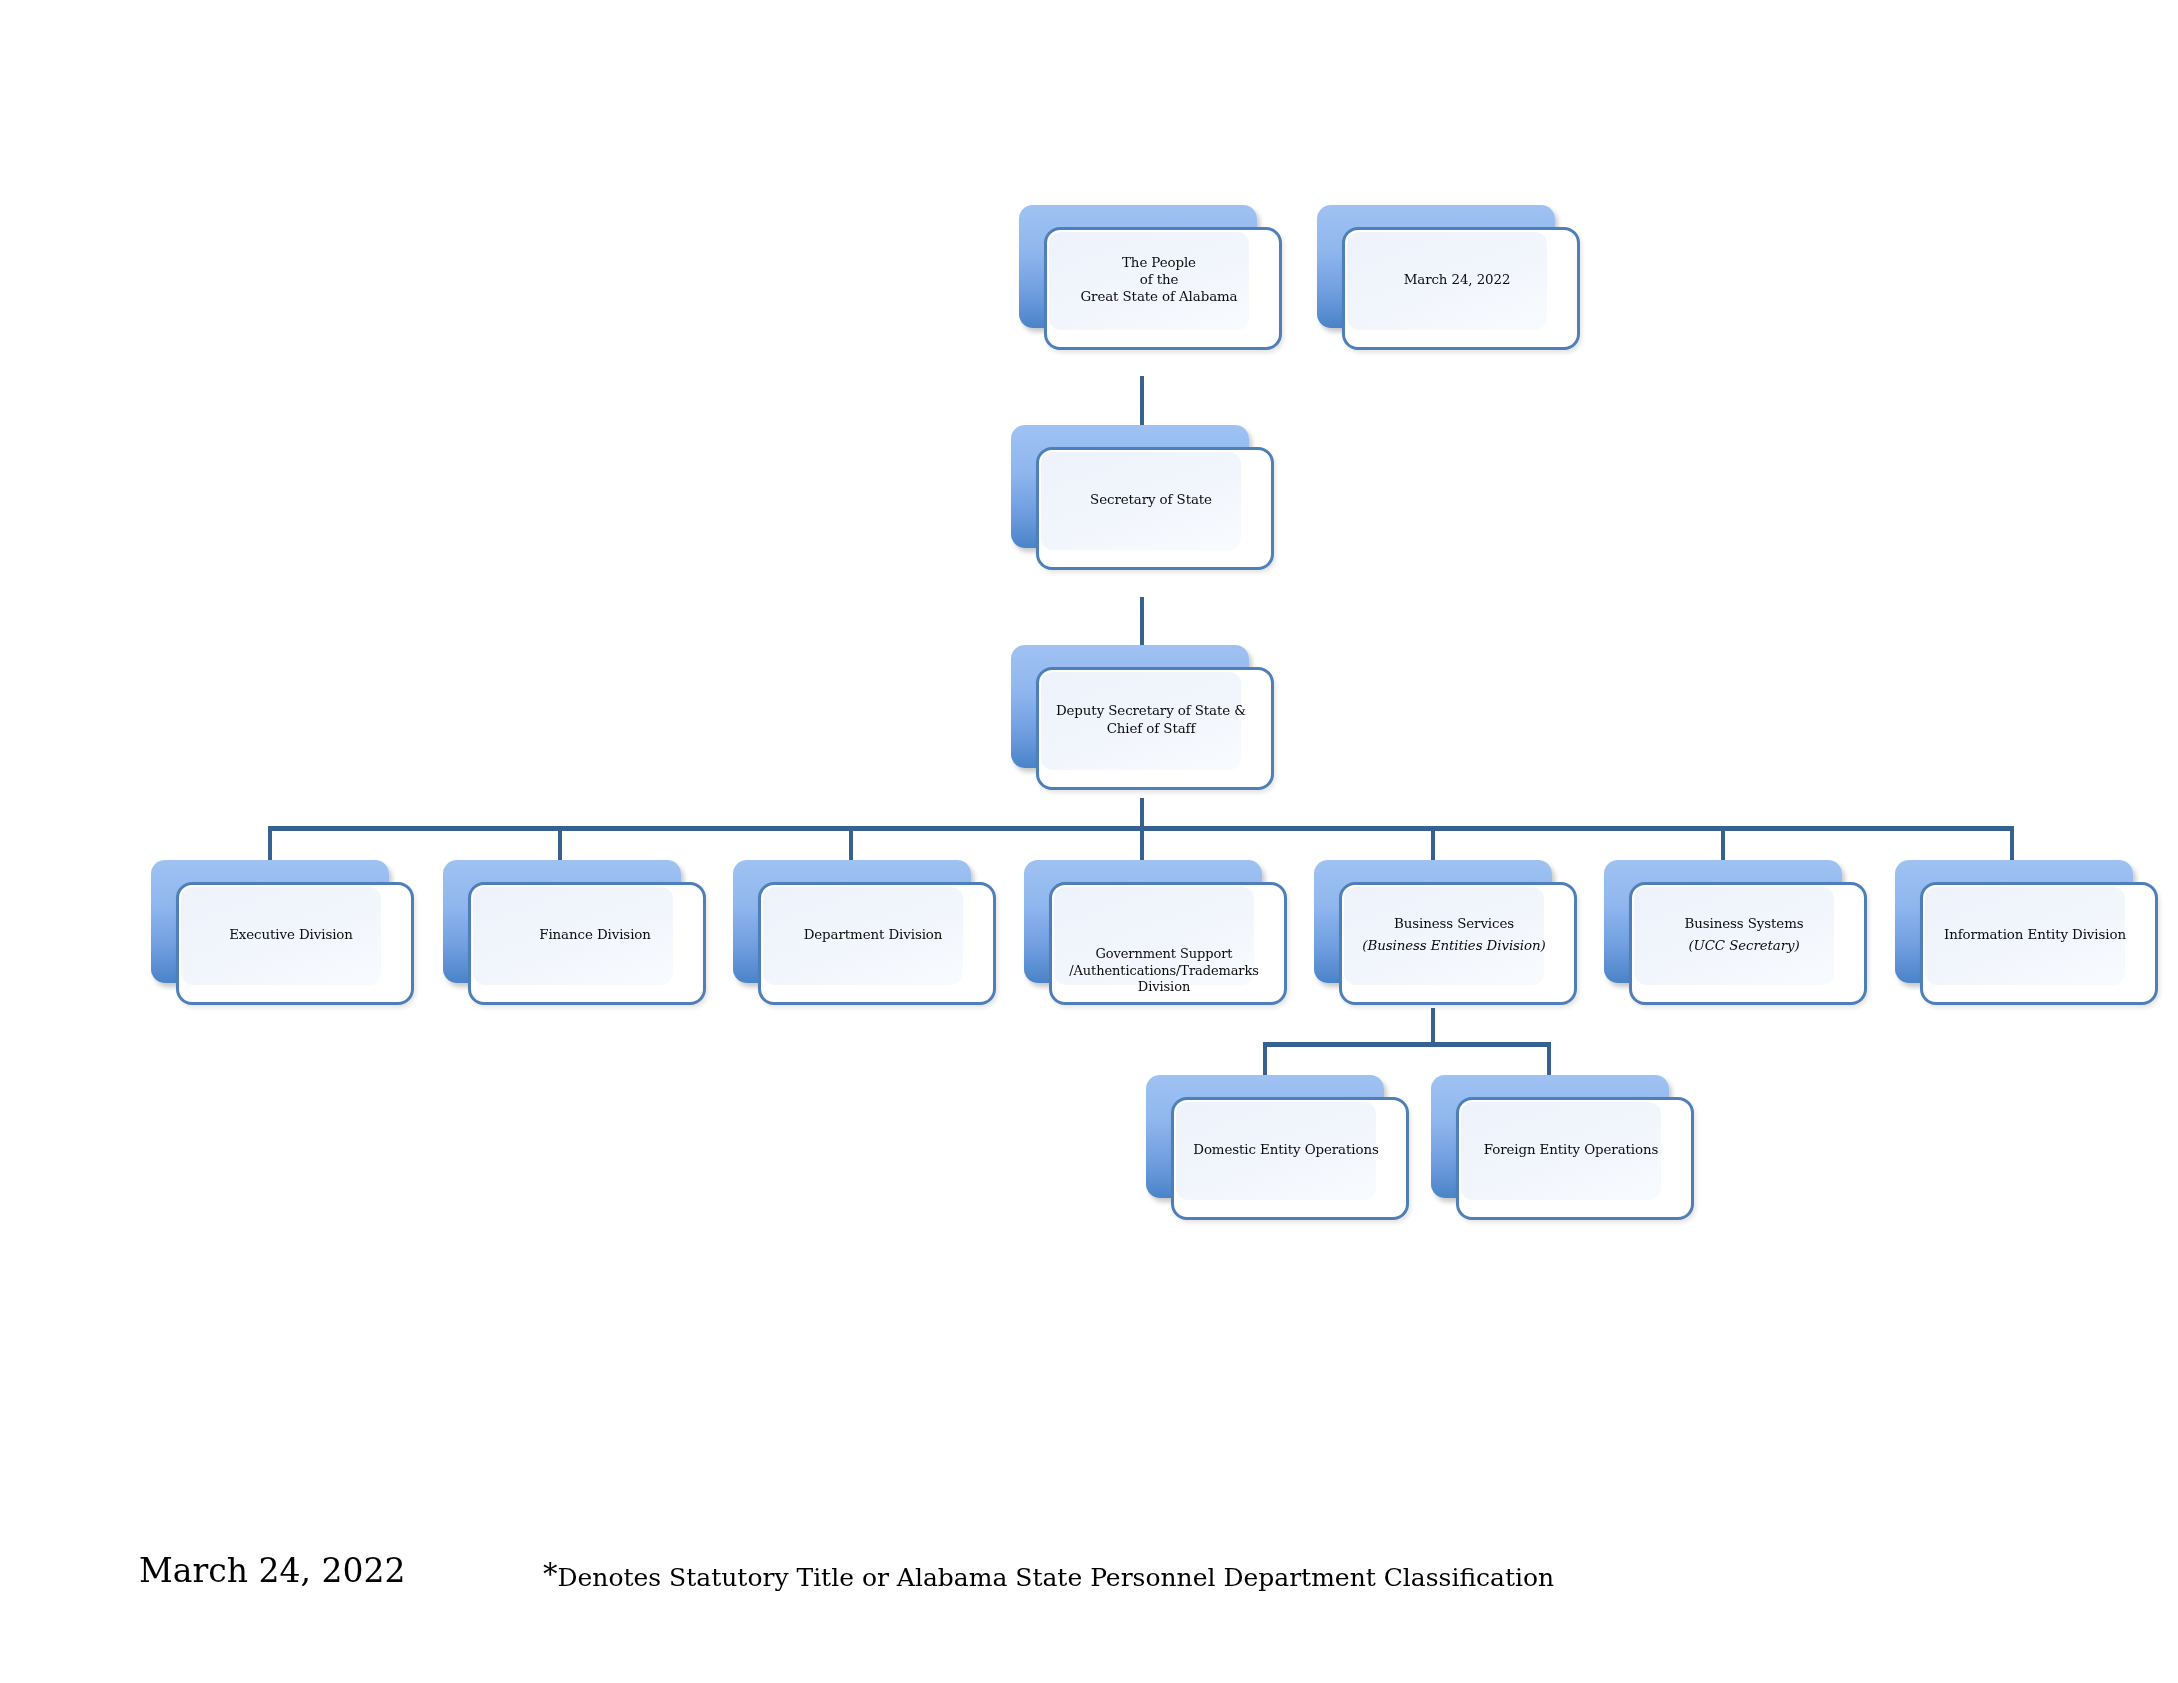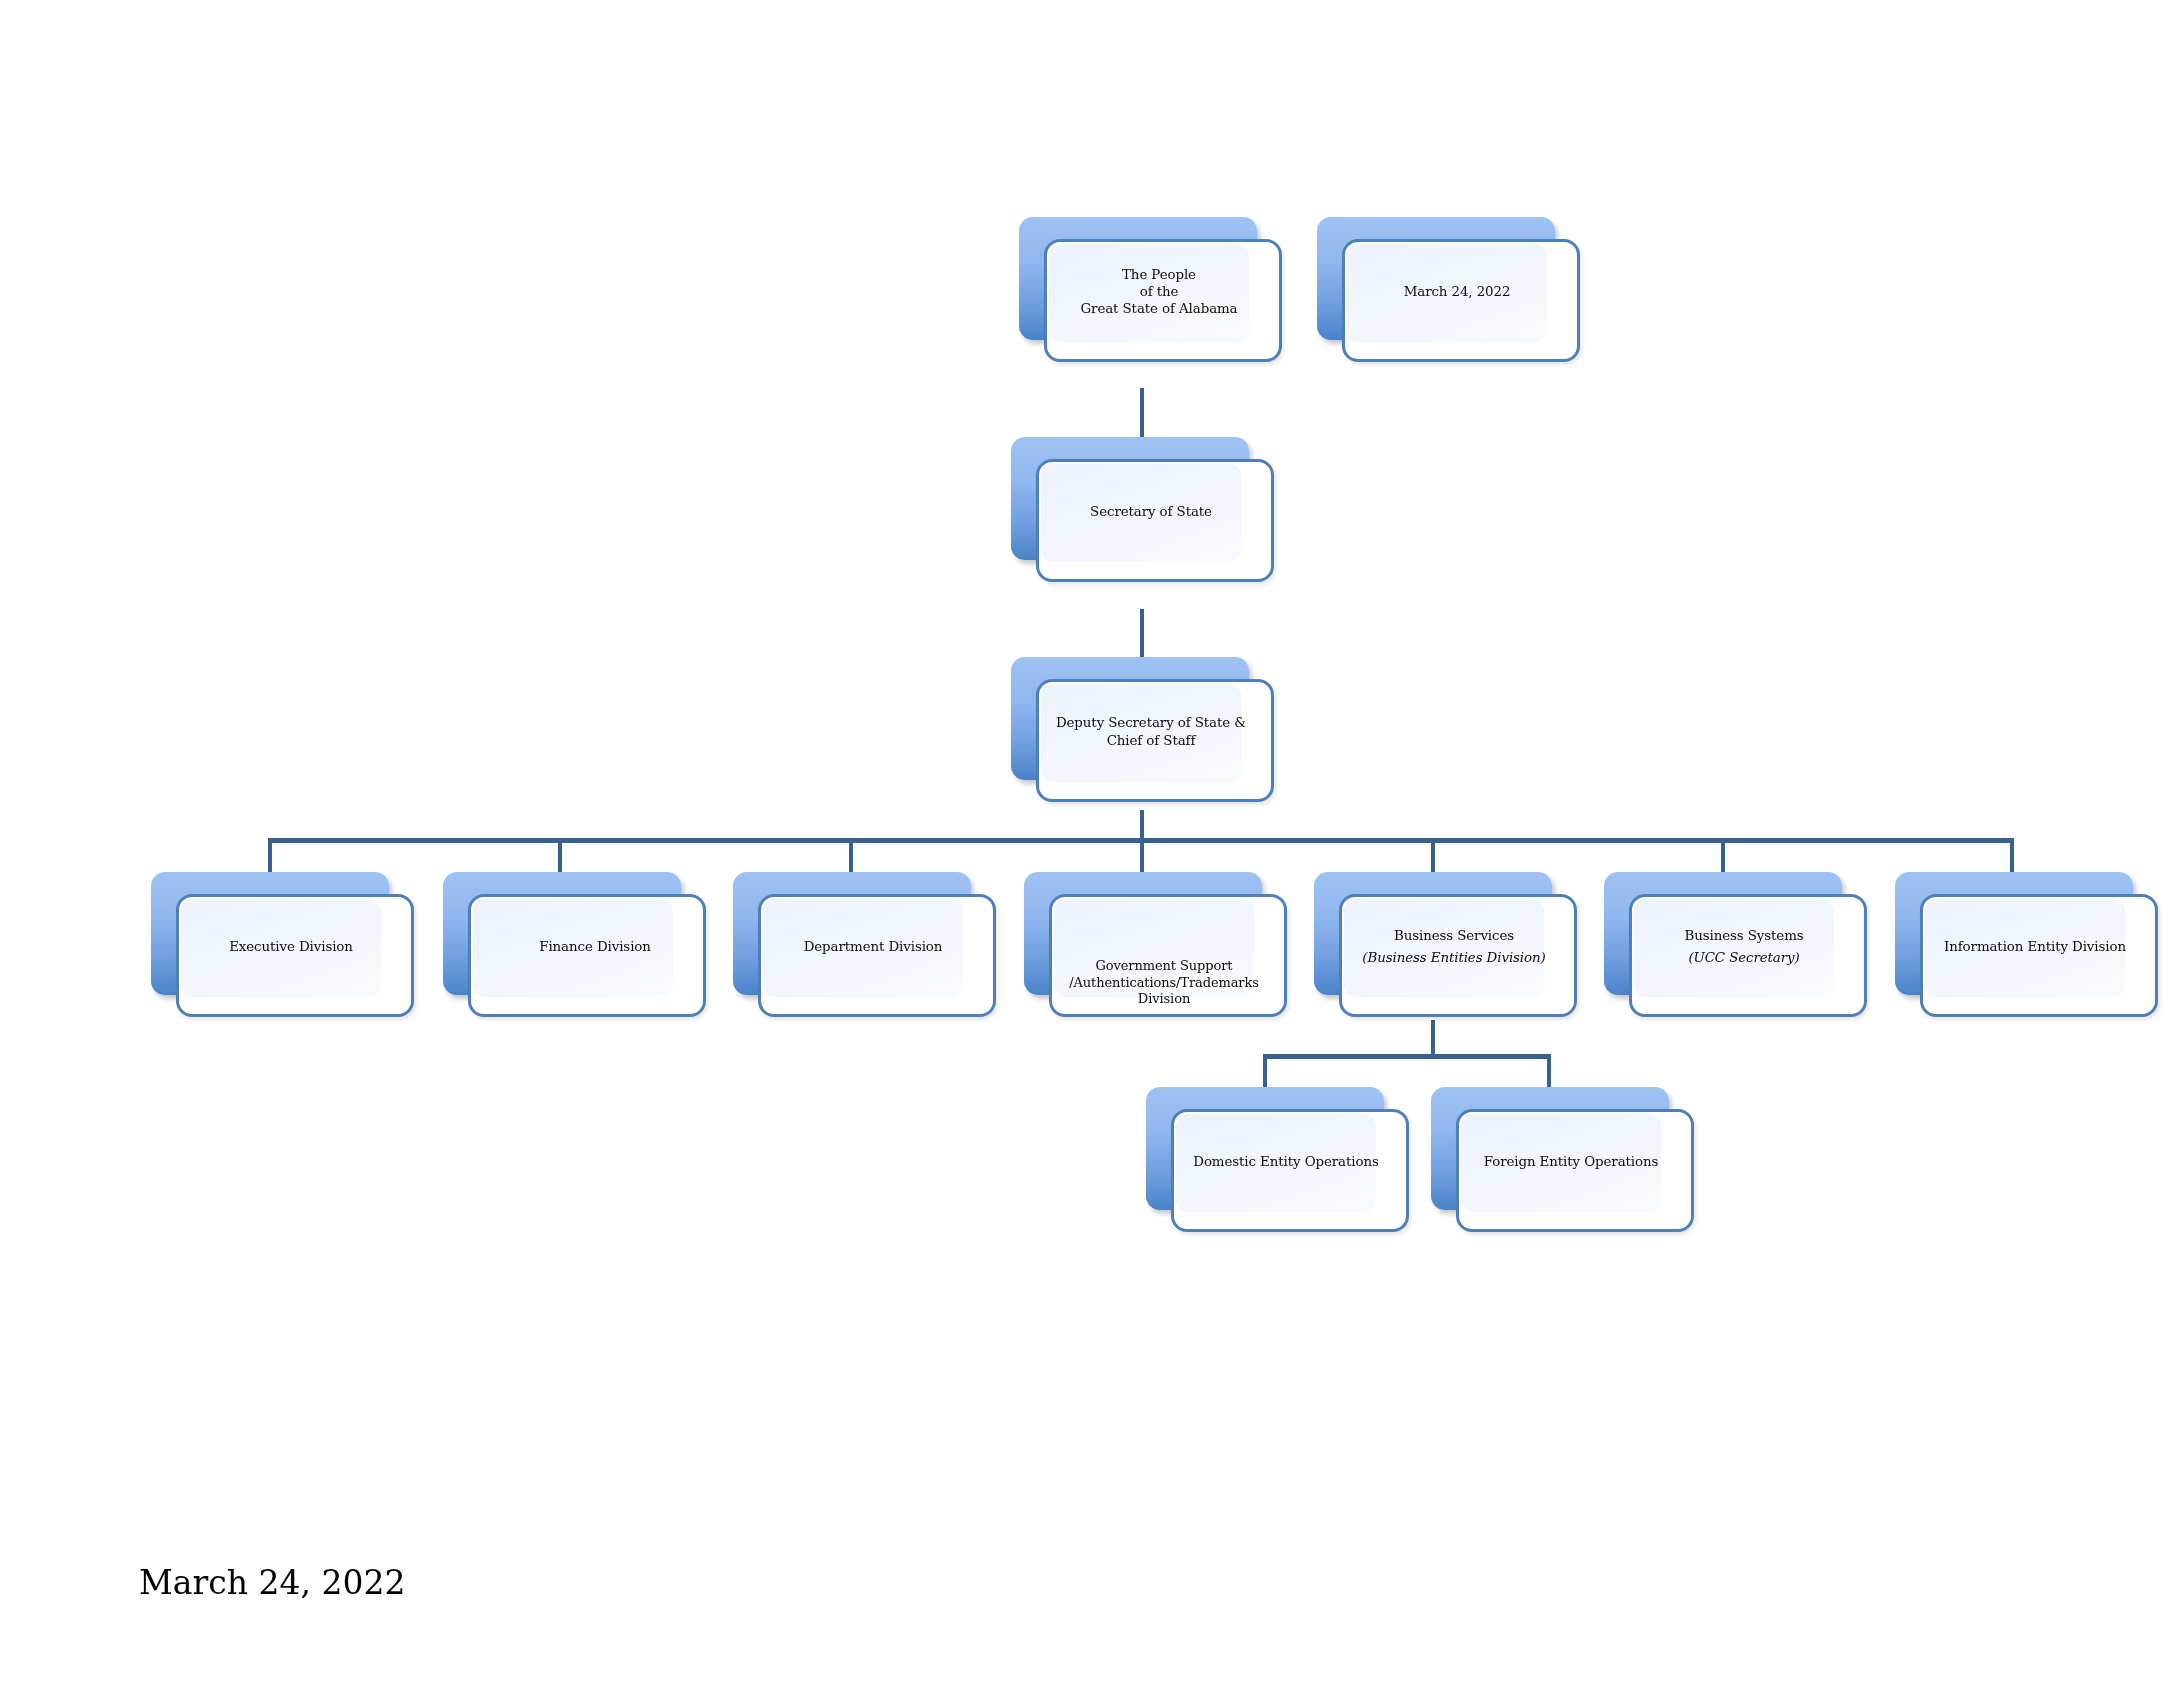--- a/index.html
+++ b/index.html
@@ -3,21 +3,21 @@
 <meta charset="utf-8">
 <style>
   html,body{margin:0;padding:0;}
   body{
     width:2178px;height:1683px;
     background:#ffffff;
     font-family:"DejaVu Serif",serif;
     overflow:hidden;
     position:relative;
   }
-  #chart{position:absolute;inset:0;margin-top:12px;}
+  #chart{position:absolute;inset:0;}
 
   
   .line{position:absolute;background:#35628F;}
   .line.v{width:4px;}
   .line.h{height:5px;}
 
   
   .node{position:absolute;}
 
   
@@ -236,15 +236,18 @@
     <div class="plate"></div>
     <div class="card"></div>
     <div class="label" style="left:25px;top:22px;">
       <div>
           <span class="ln">Foreign Entity Operations</span>
         </div>
     </div>
   </div>
 
   <div class="footer-date">March 24, 2022</div>
+  <div class="footer-note">
+    <span class="star">*</span><span>Denotes Statutory Title or Alabama State Personnel Department Classification</span>
+  </div>
 
 </div>
 
 
 </body></html>

